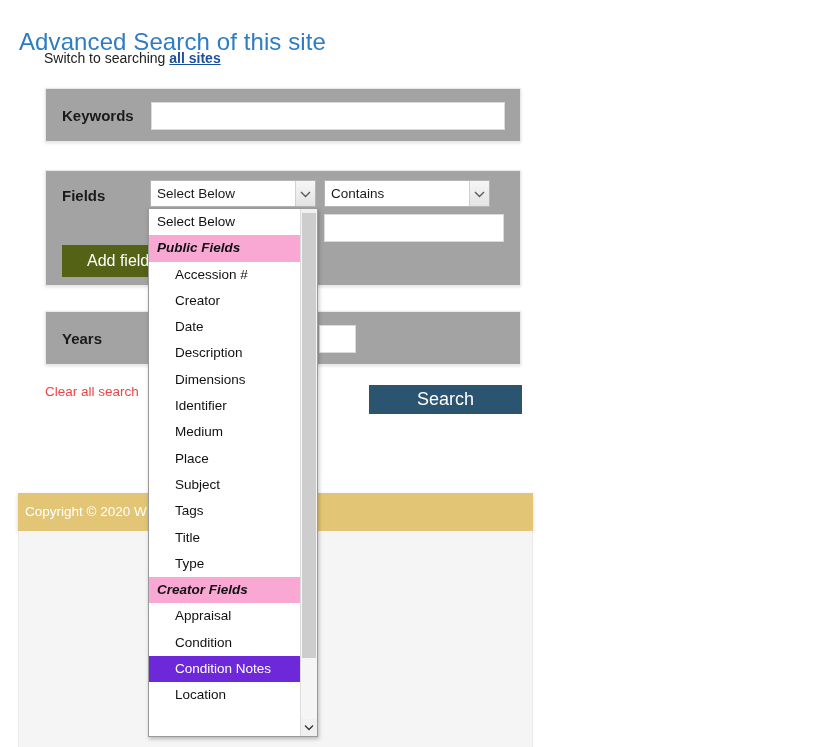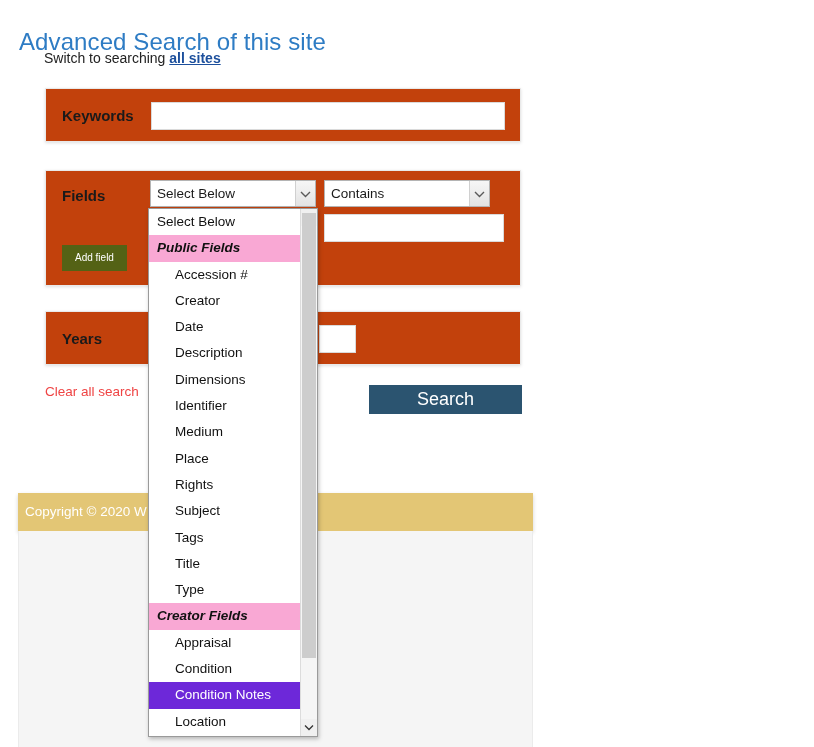--- a/index.html
+++ b/index.html
@@ -60,21 +60,21 @@
   }
   #switch-line a {
     color: #1c4f9c;
     font-weight: bold;
     text-decoration: underline;
   }
 
   
   .panel {
     position: absolute;
-    background: #c2410c;
+    background: #a3a3a3;
     border: 1px solid #e9e9e9;
     box-shadow: 0 1px 3px rgba(0,0,0,0.13);
     box-sizing: border-box;
   }
   .panel-label {
     position: absolute;
     font-weight: bold;
     font-size: 15px;
     color: #1a1a1a;
   }
@@ -143,26 +143,26 @@
     font-family: "Liberation Sans", sans-serif;
     font-size: 13px;
     padding: 2px 6px;
     outline: none;
   }
 
   #add-field-button {
     position: absolute;
     left: 16px;
     top: 74px;
-    padding: 8px 13px;
+    padding: 8px 25px;
     background: #546215;
     color: #ffffff;
     border: none;
     font-family: "Liberation Sans", sans-serif;
-    font-size: 10px;
+    font-size: 16px;
     cursor: pointer;
     line-height: 1;
   }
 
   #years-panel { left: 45px; top: 311px; width: 476px; height: 54px; }
   #years-label { left: 16px; top: 18px; }
   #years-input {
     position: absolute;
     left: 273px;
     top: 13px;
@@ -376,21 +376,20 @@
       <div class="dd-option plain">Select Below</div>
       <div class="dd-group">Public Fields</div>
       <div class="dd-option">Accession #</div>
       <div class="dd-option">Creator</div>
       <div class="dd-option">Date</div>
       <div class="dd-option">Description</div>
       <div class="dd-option">Dimensions</div>
       <div class="dd-option">Identifier</div>
       <div class="dd-option">Medium</div>
       <div class="dd-option">Place</div>
-      <div class="dd-option">Rights</div>
       <div class="dd-option">Subject</div>
       <div class="dd-option">Tags</div>
       <div class="dd-option">Title</div>
       <div class="dd-option">Type</div>
       <div class="dd-group">Creator Fields</div>
       <div class="dd-option">Appraisal</div>
       <div class="dd-option">Condition</div>
       <div class="dd-option selected">Condition Notes</div>
       <div class="dd-option">Location</div>
     </div>

